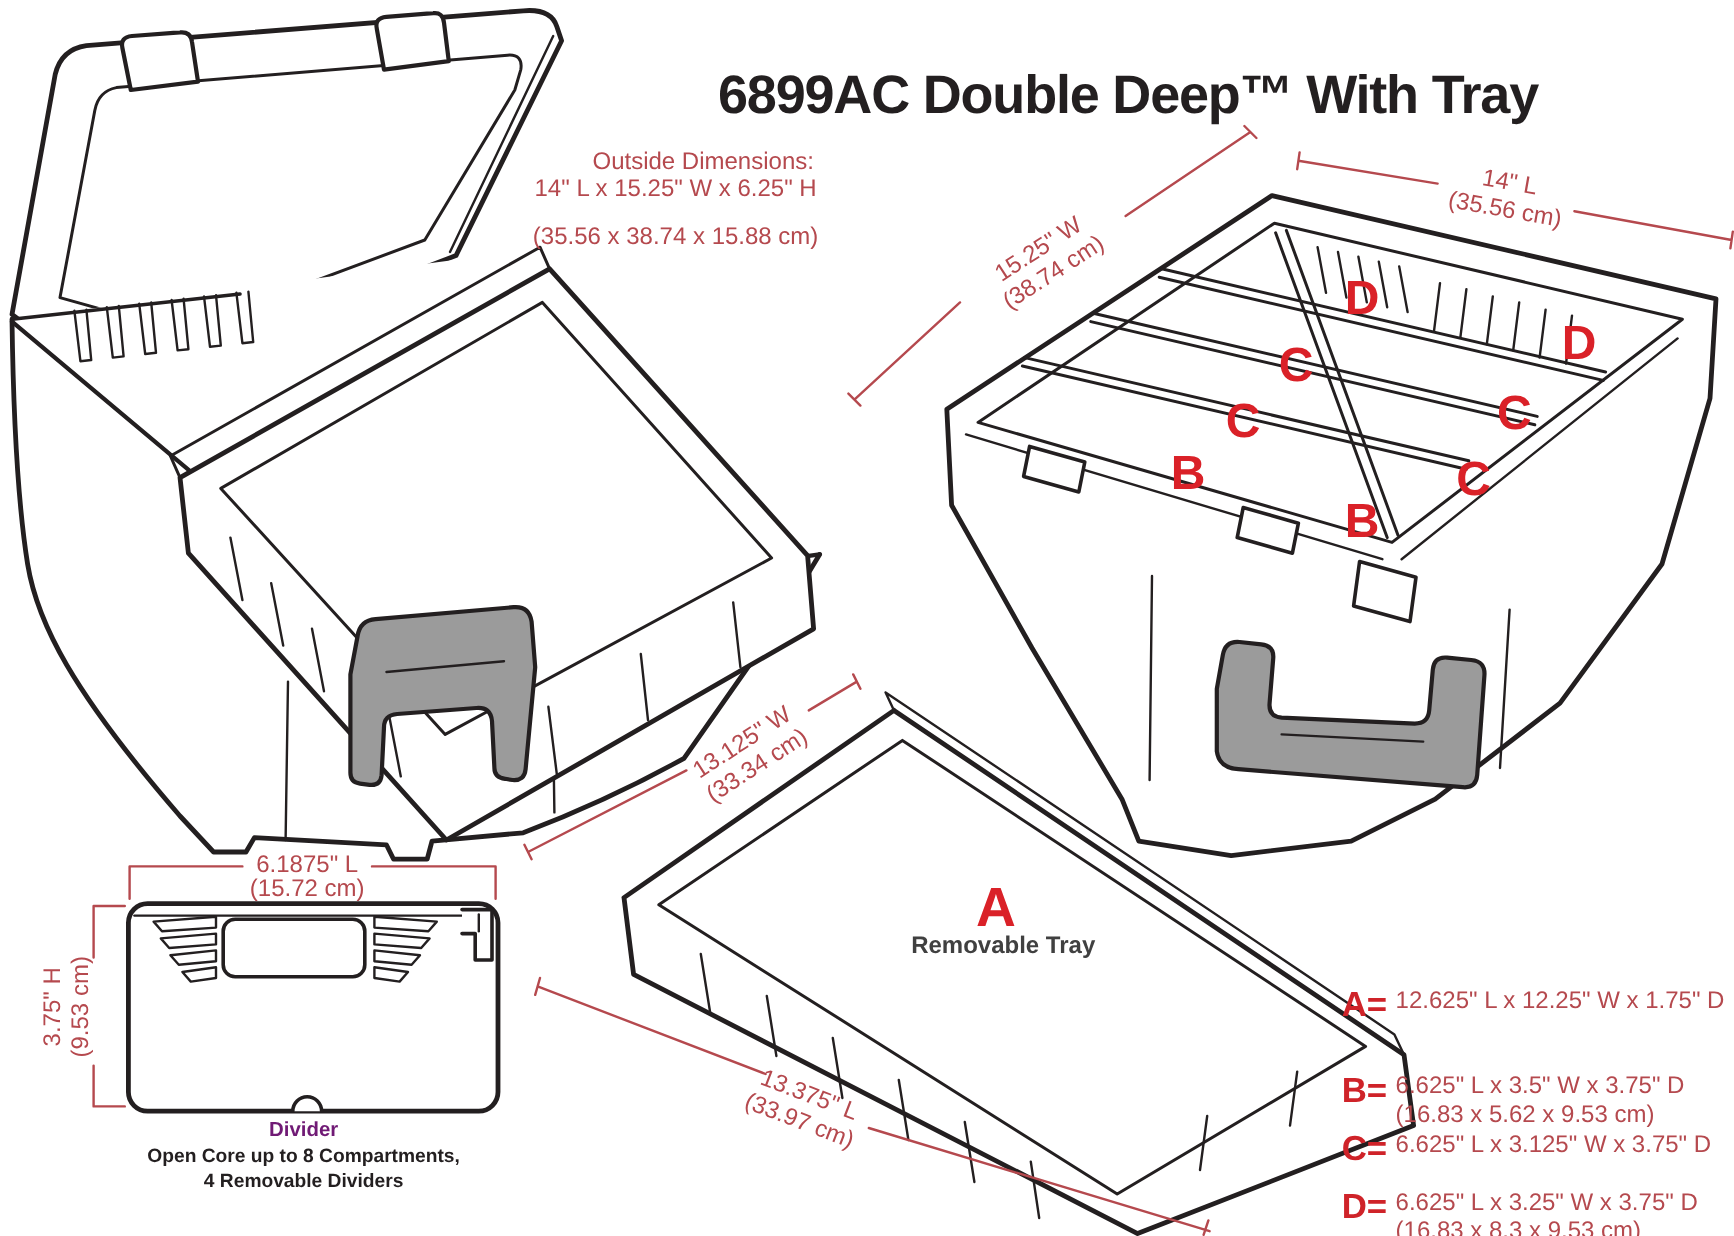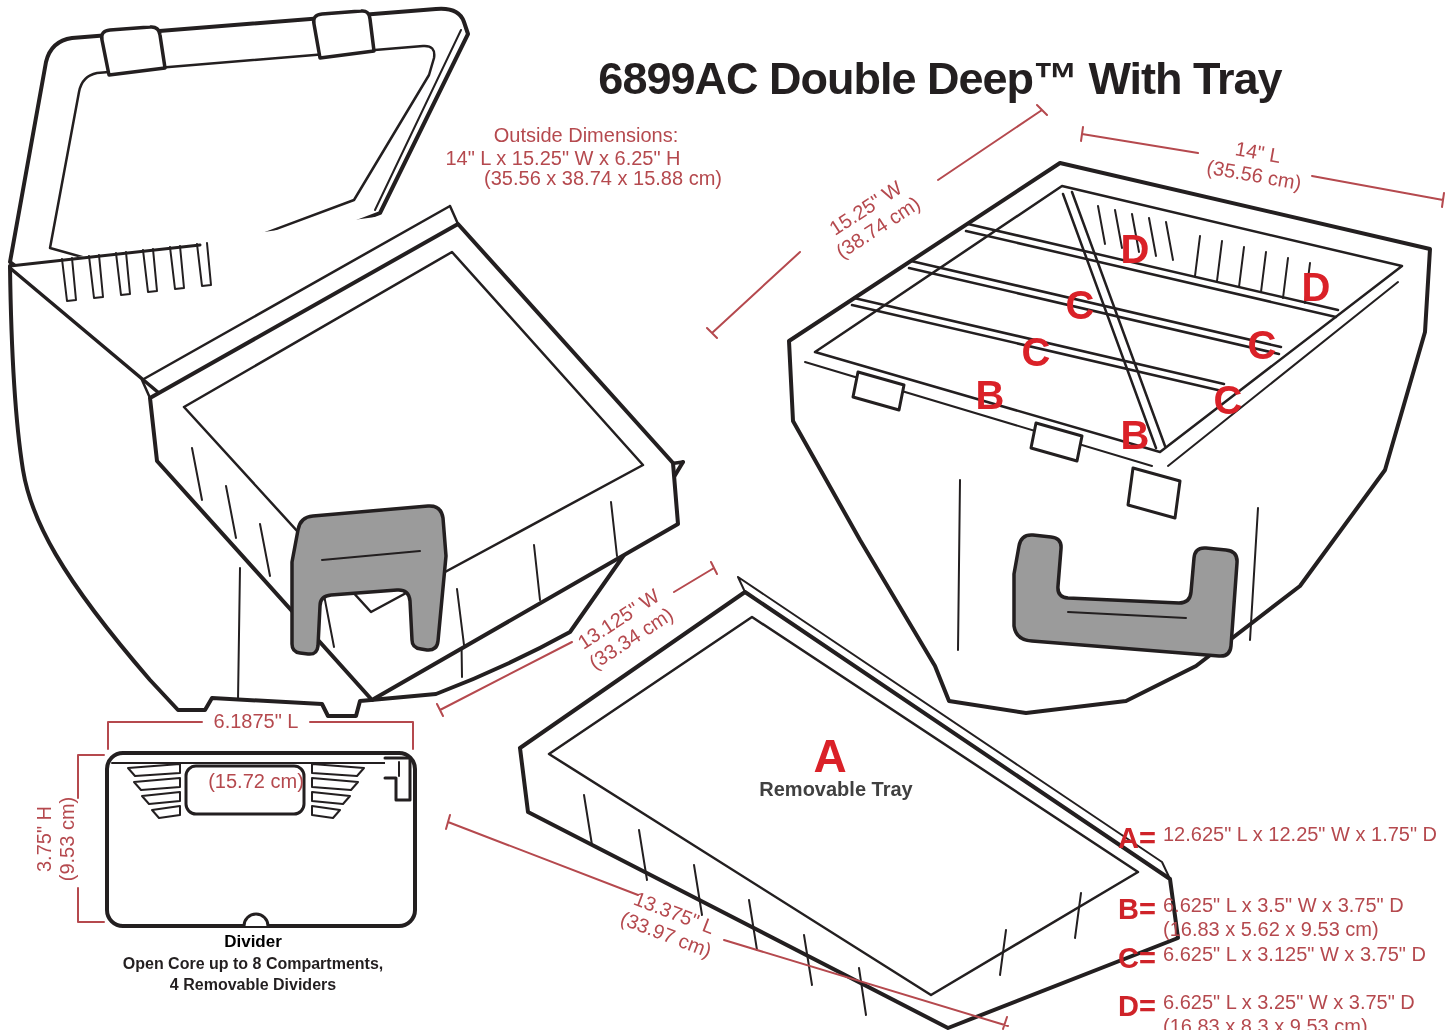--- a/index.html
+++ b/index.html
@@ -6,21 +6,21 @@
   .stage{position:relative;width:1445px;height:1030px;background:#fff;overflow:hidden;
          font-family:"Liberation Sans",sans-serif;}
   .stage svg{position:absolute;left:0;top:0;}
   .abs{position:absolute;white-space:nowrap;}
   .ctr{transform:translate(-50%,-50%);}
   .title{font-size:45px;font-weight:bold;color:#231f20;letter-spacing:-1px;text-align:right;}
   .redtxt{color:#b5494e;font-size:20px;line-height:23px;text-align:center;}
   .redletter{color:#da2128;font-weight:bold;font-size:40px;}
   .bigletter{color:#da2128;font-weight:bold;font-size:46px;}
   .blackcap{color:#404040;font-weight:bold;font-size:20px;}
-  .divcap{color:#000000;font-weight:bold;font-size:17px;text-align:center;}
+  .divcap{color:#701a75;font-weight:bold;font-size:17px;text-align:center;}
   .divnote{color:#231f20;font-weight:bold;font-size:16px;text-align:center;}
   .rot-n33{transform:translate(-50%,-50%) rotate(-33deg);}
   .rot-p10{transform:translate(-50%,-50%) rotate(10deg);}
   .rot-p21{transform:translate(-50%,-50%) rotate(21deg);}
   .rot-n90{transform:translate(-50%,-50%) rotate(-90deg);}
   .leg-key{color:#cf2329;font-weight:bold;font-size:29px;text-align:right;width:48px;}
   .leg-vals{color:#b5494e;font-size:20px;line-height:23.5px;}
 </style>
 </head>
 <body>
@@ -120,21 +120,21 @@
       <path d="M 108,749 L 108,722 L 202,722 M 310,722 L 413,722 L 413,749"></path>
       <path d="M 104,755 L 78,755 L 78,798 M 78,888 L 78,922 L 104,922"></path>
     </g>
   </g>
 </svg>
 
 <div class="abs ctr title" style="left:940px;top:79px;">6899AC Double Deep™ With Tray</div>
 
 <div class="abs ctr redtxt" style="left:586px;top:135px;">Outside Dimensions:</div>
 <div class="abs ctr redtxt" style="left:563px;top:158px;">14" L x 15.25" W x 6.25" H</div>
-<div class="abs ctr redtxt" style="left:563px;top:178px;margin-left:40px;">(35.56 x 38.74 x 15.88 cm)</div>
+<div class="abs ctr redtxt" style="left:563px;top:198px;">(35.56 x 38.74 x 15.88 cm)</div>
 
 <div class="abs rot-n33 redtxt" style="left:872px;top:218px;">
   <div>15.25" W</div>
   <div>(38.74 cm)</div>
 </div>
 <div class="abs rot-p10 redtxt" style="left:1256px;top:164px;">
   <div>14" L</div>
   <div>(35.56 cm)</div>
 </div>
 
@@ -152,21 +152,21 @@
 <div class="abs rot-n33 redtxt" style="left:625px;top:629px;">
   <div>13.125" W</div>
   <div>(33.34 cm)</div>
 </div>
 <div class="abs rot-p21 redtxt" style="left:670px;top:924px;">
   <div>13.375" L</div>
   <div>(33.97 cm)</div>
 </div>
 
 <div class="abs ctr redtxt" style="left:256px;top:721px;">6.1875" L</div>
-<div class="abs ctr redtxt" style="left:256px;top:741px;margin-top:40px;">(15.72 cm)</div>
+<div class="abs ctr redtxt" style="left:256px;top:741px;">(15.72 cm)</div>
 <div class="abs rot-n90 redtxt" style="left:56px;top:839px;">
   <div>3.75" H</div>
   <div>(9.53 cm)</div>
 </div>
 <div class="abs ctr divcap" style="left:253px;top:942px;">Divider</div>
 <div class="abs ctr divnote" style="left:253px;top:964px;">Open Core up to 8 Compartments,</div>
 <div class="abs ctr divnote" style="left:253px;top:985px;">4 Removable Dividers</div>
 
 <div class="abs leg-key" style="left:1108px;top:822px;">A=</div>
 <div class="abs leg-vals" style="left:1163px;top:823px;">

